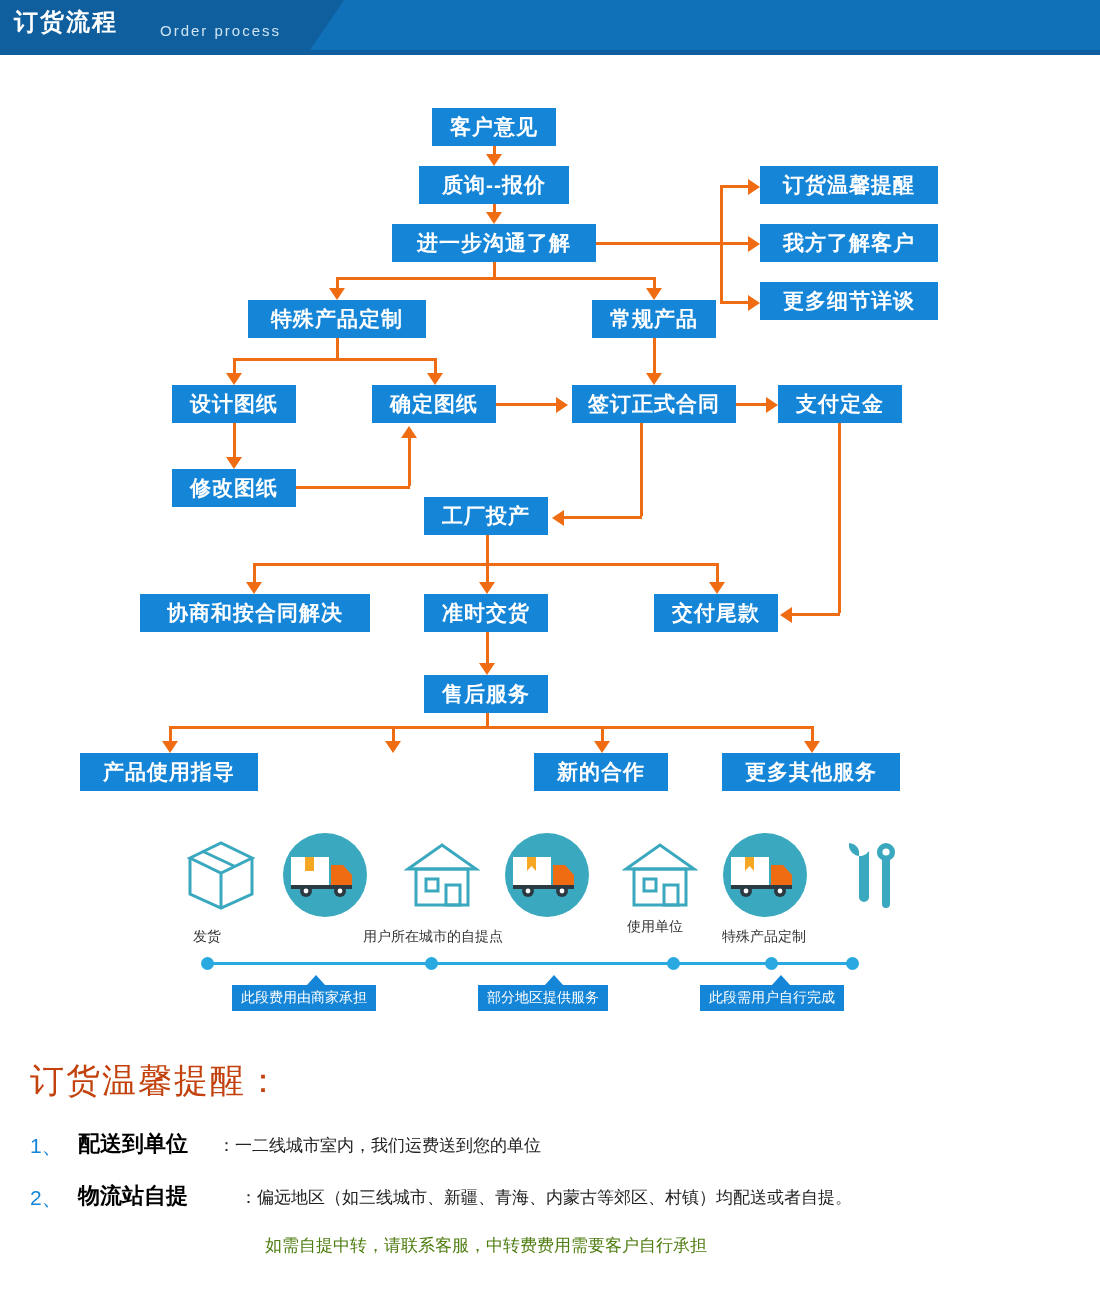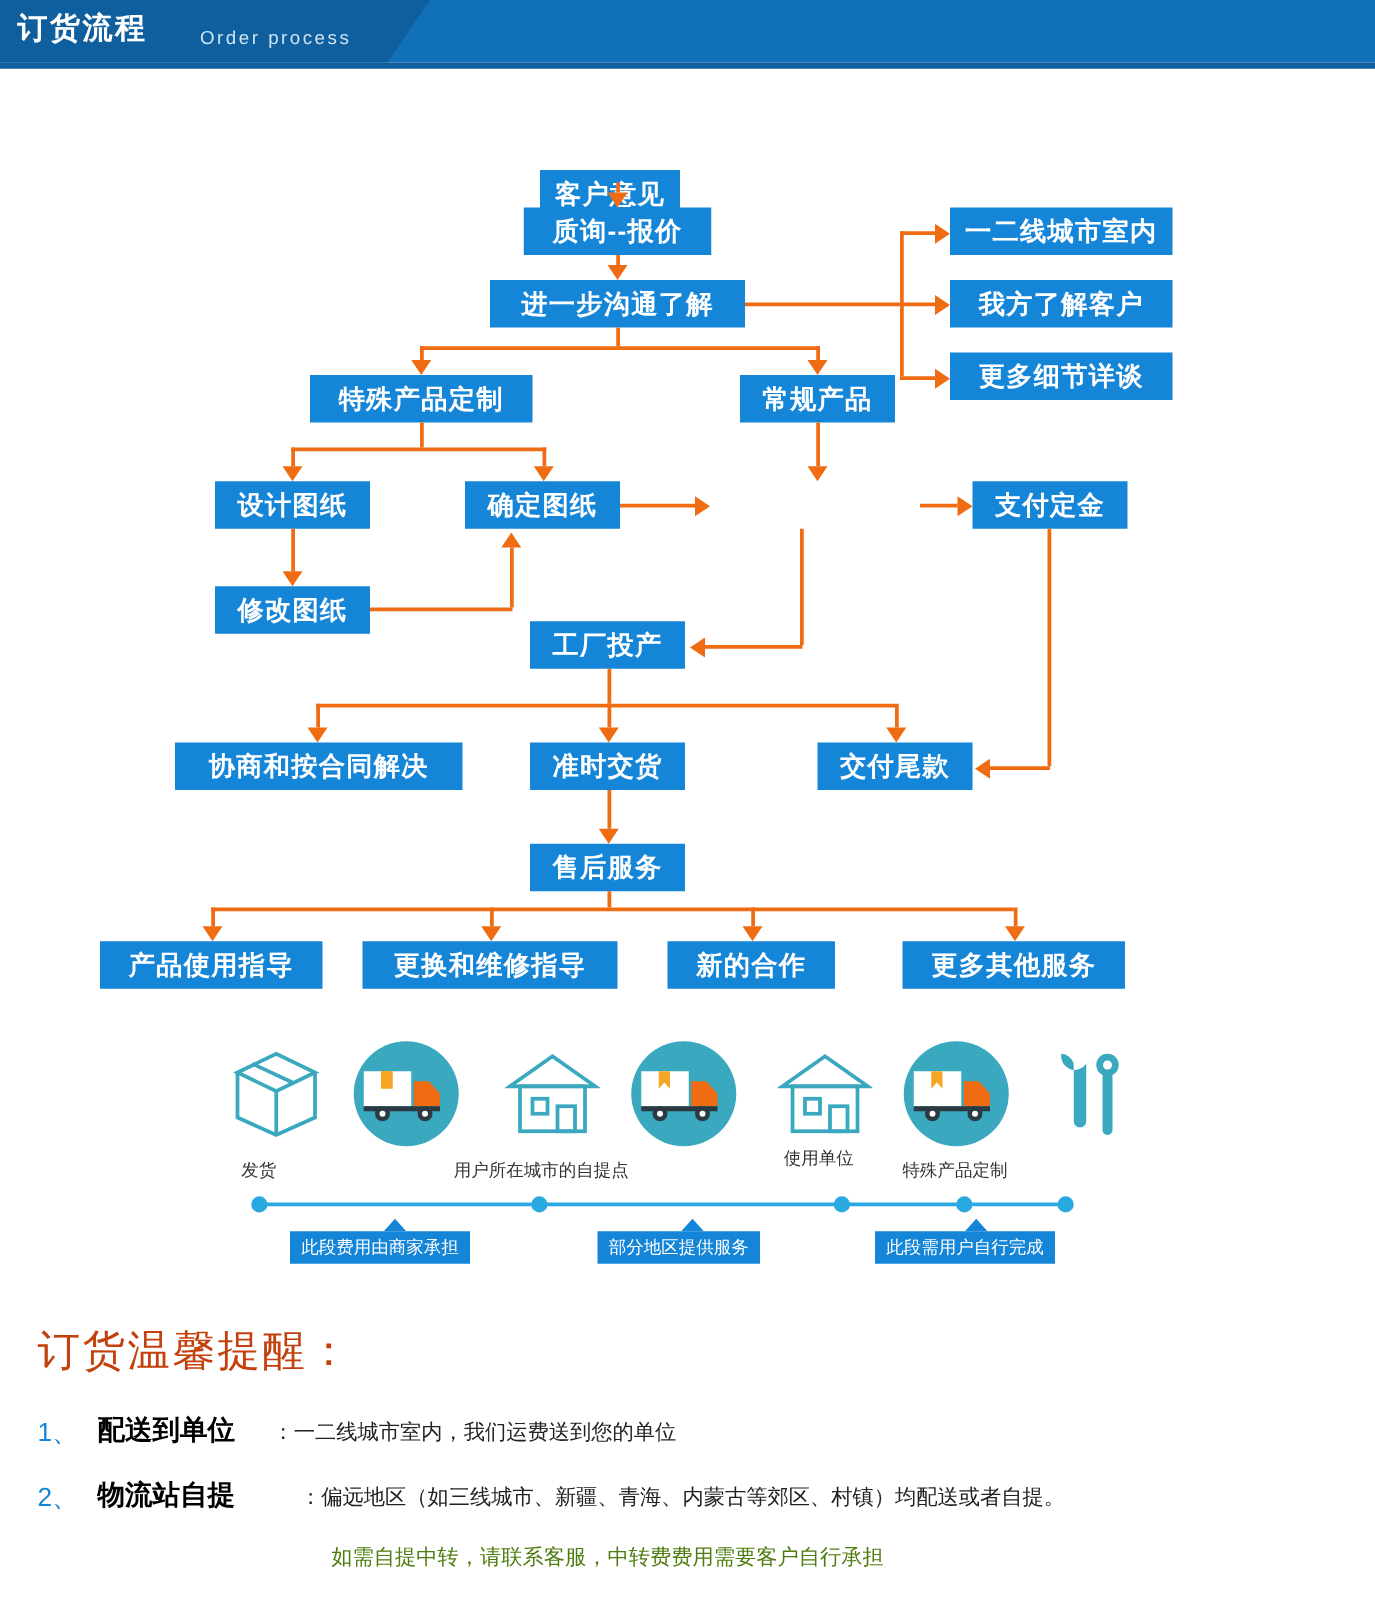--- a/index.html
+++ b/index.html
@@ -68,34 +68,34 @@
   <div id="header-bar"></div>
   <div id="header-tab"></div>
   <div id="header-tab-corner"></div>
   <div id="header-underline"></div>
   <div class="hdr-cn">订货流程</div>
   <div class="hdr-en">Order process</div>
 </div>
 
 <div id="flow">
 
-  <div class="node" style="left:432px;top:53px;width:112px;height:38px;margin-top:28px;">
+  <div class="node" style="left:432px;top:53px;width:124px;height:38px;">
     <span>客户意见</span>
   </div>
 
   <div class="node" style="left:419px;top:111px;width:150px;height:38px;">
     <span>质询--报价</span>
   </div>
 
   <div class="node" style="left:392px;top:169px;width:204px;height:38px;">
     <span>进一步沟通了解</span>
   </div>
 
   <div class="node" style="left:760px;top:111px;width:178px;height:38px;">
-    <span>一二线城市室内</span>
+    <span>订货温馨提醒</span>
   </div>
   <div class="node" style="left:760px;top:169px;width:178px;height:38px;">
     <span>我方了解客户</span>
   </div>
   <div class="node" style="left:760px;top:227px;width:178px;height:38px;">
     <span>更多细节详谈</span>
   </div>
 
   <div class="node" style="left:248px;top:245px;width:178px;height:38px;">
     <span>特殊产品定制</span>
@@ -103,20 +103,23 @@
   <div class="node" style="left:592px;top:245px;width:124px;height:38px;">
     <span>常规产品</span>
   </div>
 
   <div class="node" style="left:172px;top:330px;width:124px;height:38px;">
     <span>设计图纸</span>
   </div>
   <div class="node" style="left:372px;top:330px;width:124px;height:38px;">
     <span>确定图纸</span>
   </div>
+  <div class="node" style="left:572px;top:330px;width:164px;height:38px;">
+    <span>签订正式合同</span>
+  </div>
   <div class="node" style="left:778px;top:330px;width:124px;height:38px;">
     <span>支付定金</span>
   </div>
 
   <div class="node" style="left:172px;top:414px;width:124px;height:38px;">
     <span>修改图纸</span>
   </div>
 
   <div class="node" style="left:424px;top:442px;width:124px;height:38px;">
     <span>工厂投产</span>
@@ -131,23 +134,20 @@
   <div class="node" style="left:654px;top:539px;width:124px;height:38px;">
     <span>交付尾款</span>
   </div>
 
   <div class="node" style="left:424px;top:620px;width:124px;height:38px;">
     <span>售后服务</span>
   </div>
 
   <div class="node" style="left:80px;top:698px;width:178px;height:38px;">
     <span>产品使用指导</span>
-  </div>
-  <div class="node" style="left:290px;top:698px;width:204px;height:38px;">
-    <span>更换和维修指导</span>
   </div>
   <div class="node" style="left:534px;top:698px;width:134px;height:38px;">
     <span>新的合作</span>
   </div>
   <div class="node" style="left:722px;top:698px;width:178px;height:38px;">
     <span>更多其他服务</span>
   </div>
 
   <div class="ln v" style="left:493px;top:91px;height:8px;"></div>
   <div class="arw down" style="left:486px;top:99px;"></div>

